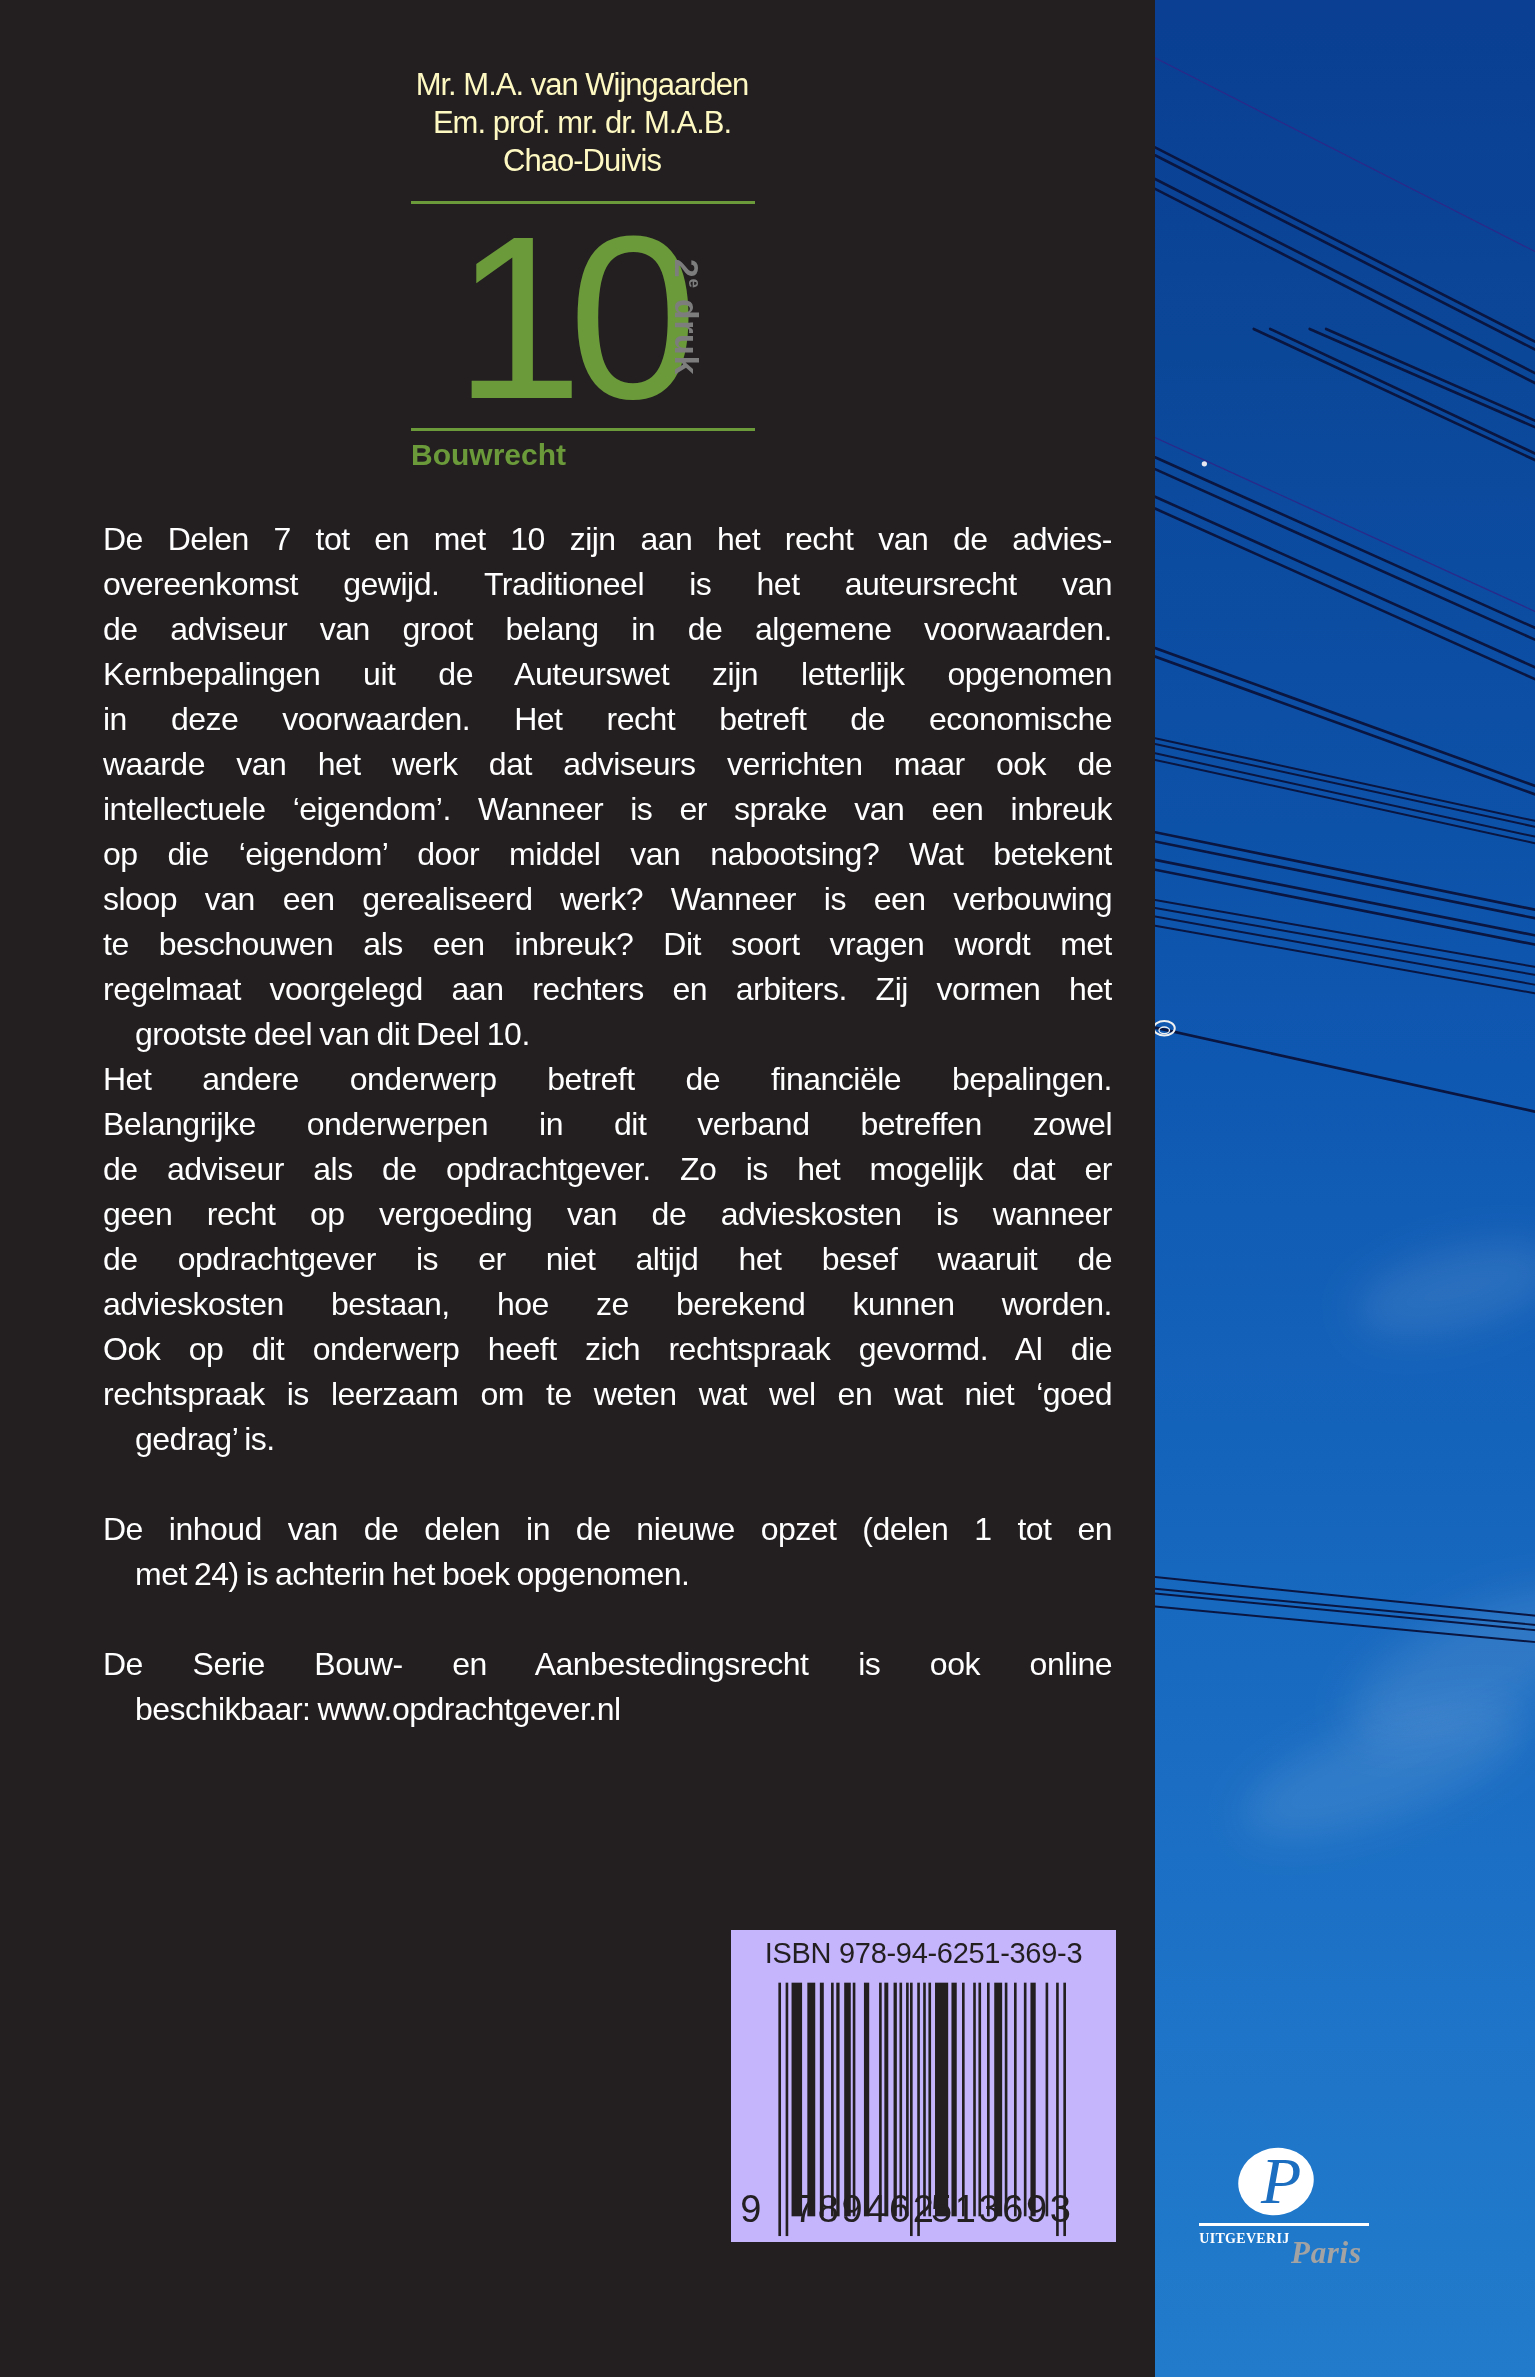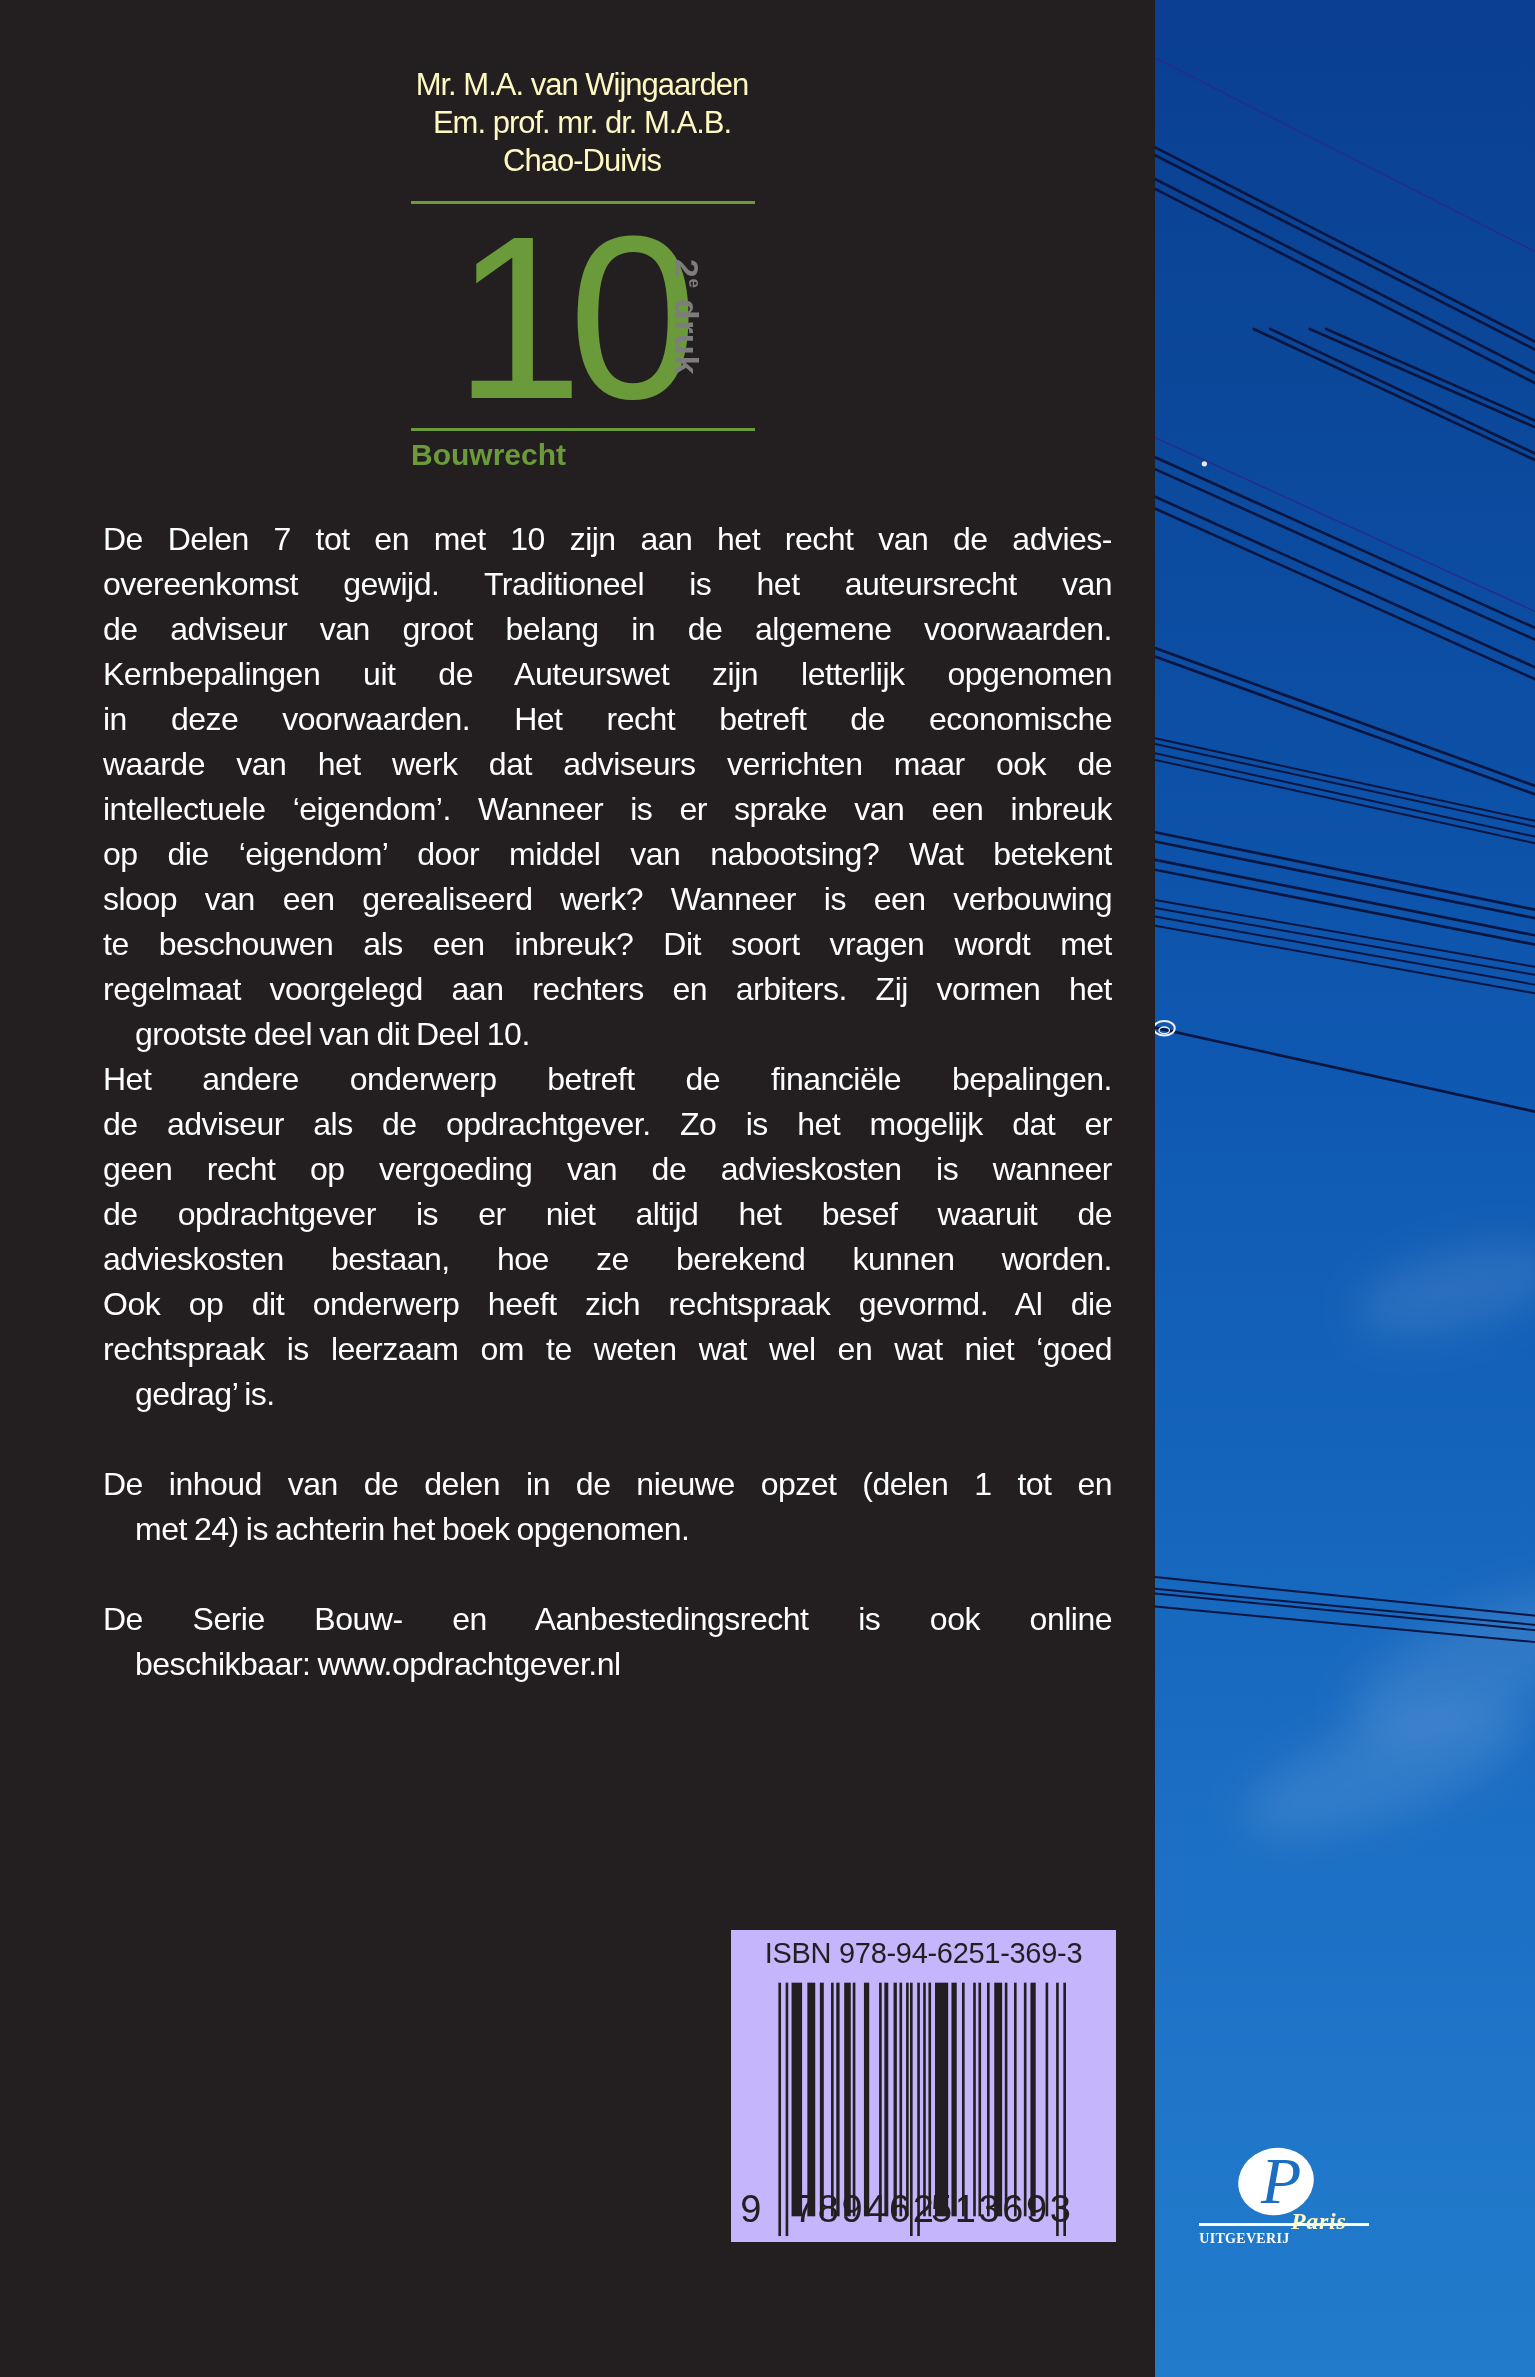--- a/index.html
+++ b/index.html
@@ -109,23 +109,23 @@
   .logo-rule {
     position: absolute; left: 1.3px; top: 78px; width: 170px; height: 2.6px;
     background: #ffffff;
   }
   .logo-name-small {
     position: absolute; left: 1.3px; top: 86px;
     font-family: "Liberation Serif", serif; font-weight: bold;
     font-size: 14px; letter-spacing: 0.3px; color: #ffffff;
   }
   .logo-name-large {
-    position: absolute; left: 93px; top: 63px;
+    position: absolute; left: 93px; top: 90px;
     font-family: "Liberation Serif", serif; font-style: italic; font-weight: bold;
-    font-size: 24px; color: #fef9c3; letter-spacing: 0.7px;
+    font-size: 31px; color: #a3a3a3; letter-spacing: 0.7px;
   }
 </style>
 </head>
 <body>
 
 <div class="dark-panel"></div>
 
 <div class="sky-panel">
   <div class="cloud" style="left:184px;top:1612px;width:276px;height:105px;transform:rotate(-25deg);"></div>
   <div class="cloud" style="left:79px;top:1724px;width:303px;height:92px;transform:rotate(-20deg);"></div>
@@ -201,20 +201,21 @@
     <span class="line">Kernbepalingen uit de Auteurswet zijn letterlijk opgenomen</span>
     <span class="line">in deze voorwaarden. Het recht betreft de economische</span>
     <span class="line">waarde van het werk dat adviseurs verrichten maar ook de</span>
     <span class="line">intellectuele ‘eigendom’. Wanneer is er sprake van een inbreuk</span>
     <span class="line">op die ‘eigendom’ door middel van nabootsing? Wat betekent</span>
     <span class="line">sloop van een gerealiseerd werk? Wanneer is een verbouwing</span>
     <span class="line">te beschouwen als een inbreuk? Dit soort vragen wordt met</span>
     <span class="line">regelmaat voorgelegd aan rechters en arbiters. Zij vormen het</span>
     <span class="line last">grootste deel van dit Deel 10.</span>
     <span class="line">Het andere onderwerp betreft de financiële bepalingen.</span>
+    <span class="line">Belangrijke onderwerpen in dit verband betreffen zowel</span>
     <span class="line">de adviseur als de opdrachtgever. Zo is het mogelijk dat er</span>
     <span class="line">geen recht op vergoeding van de advieskosten is wanneer</span>
     <span class="line">de opdrachtgever is er niet altijd het besef waaruit de</span>
     <span class="line">advieskosten bestaan, hoe ze berekend kunnen worden.</span>
     <span class="line">Ook op dit onderwerp heeft zich rechtspraak gevormd. Al die</span>
     <span class="line">rechtspraak is leerzaam om te weten wat wel en wat niet ‘goed</span>
     <span class="line last">gedrag’ is.</span>
     <span class="gap"></span>
     <span class="line">De inhoud van de delen in de nieuwe opzet (delen 1 tot en</span>
     <span class="line last">met 24) is achterin het boek opgenomen.</span>

